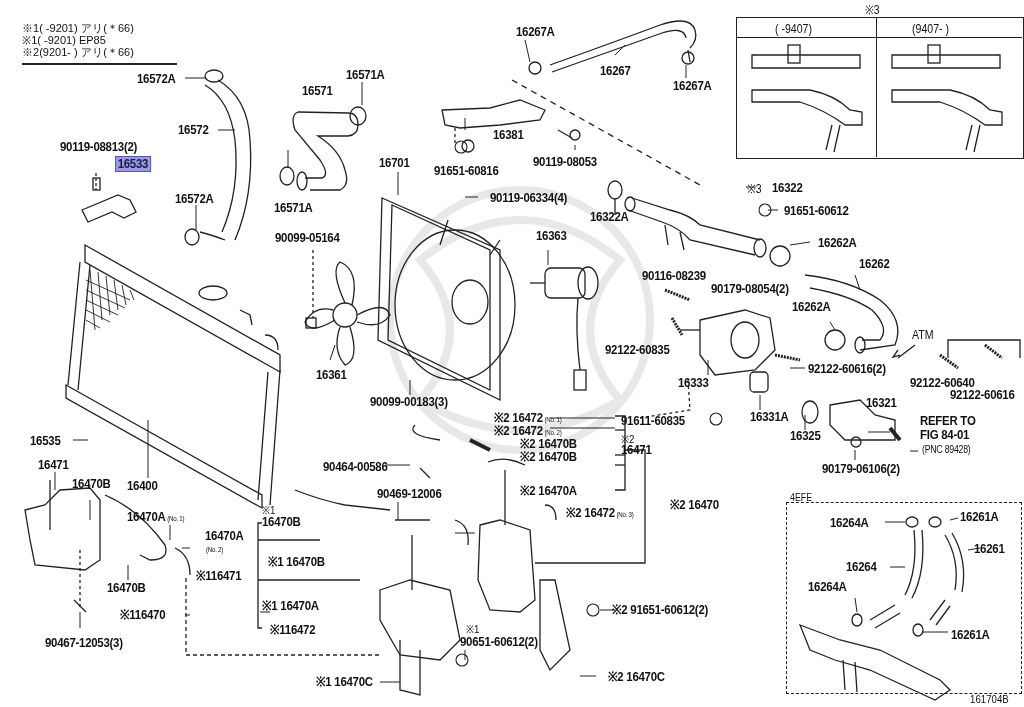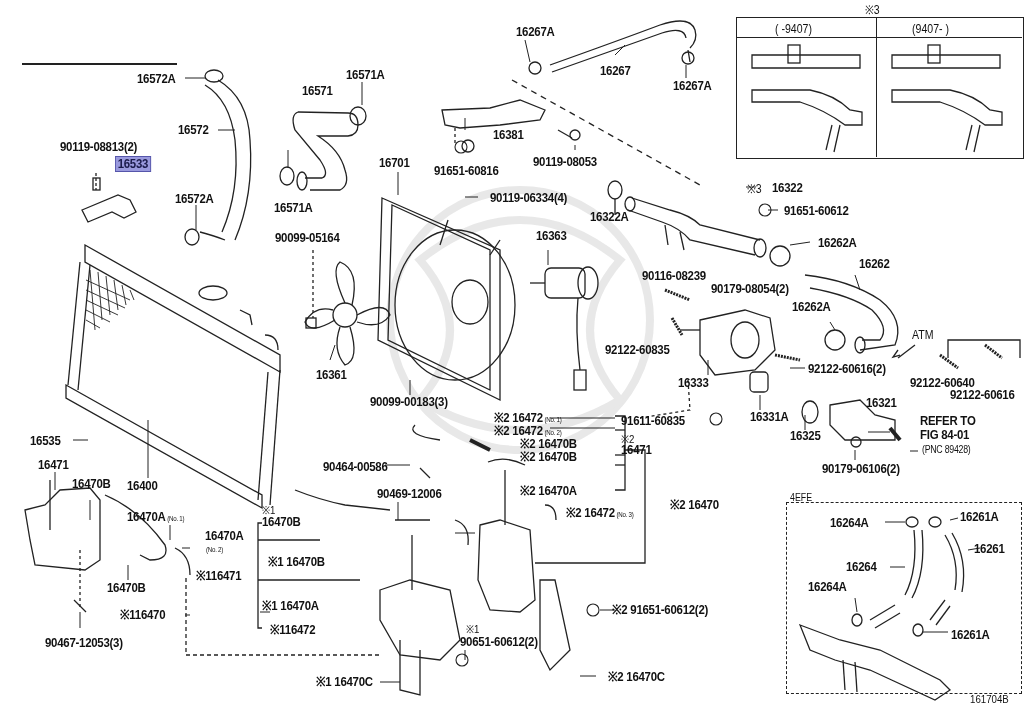--- a/index.html
+++ b/index.html
@@ -281,20 +281,25 @@
       <path d="M950 520 L958 518"></path>
       <path d="M890 567 L905 567"></path>
       <path d="M968 550 L980 548"></path>
       <path d="M855 598 L857 612"></path>
       <path d="M922 632 L948 632"></path>
       <path d="M868 432 L890 432"></path>
       <path d="M910 451 L918 451"></path>
     </g>
   </svg>
 
+  <div class="note-block">
+    <div><span>※1</span><span>(        -9201)</span> <span>アリ(＊66)</span></div>
+    <div><span>※1</span><span>(        -9201)</span> <span>EP85</span></div>
+    <div><span>※2</span><span>(9201-        )</span> <span>アリ(＊66)</span></div>
+  </div>
   <div class="note-underline"></div>
 
   <div class="lbl note" style="left:865px;top:3px;">※3</div>
   <div class="box" style="left:736px;top:17px;width:286px;height:140px;"></div>
   <div class="box" style="left:736px;top:17px;width:286px;height:20px;border-width:0 0 1px 0;"></div>
   <div class="box" style="left:876px;top:17px;width:0;height:140px;border-width:0 0 0 1px;"></div>
   <div class="lbl note" style="left:775px;top:22px;">(        -9407)</div>
   <div class="lbl note" style="left:912px;top:22px;">(9407-        )</div>
 
   <div class="lbl note" style="left:790px;top:491px;font-size:10px;">4EFE</div>

